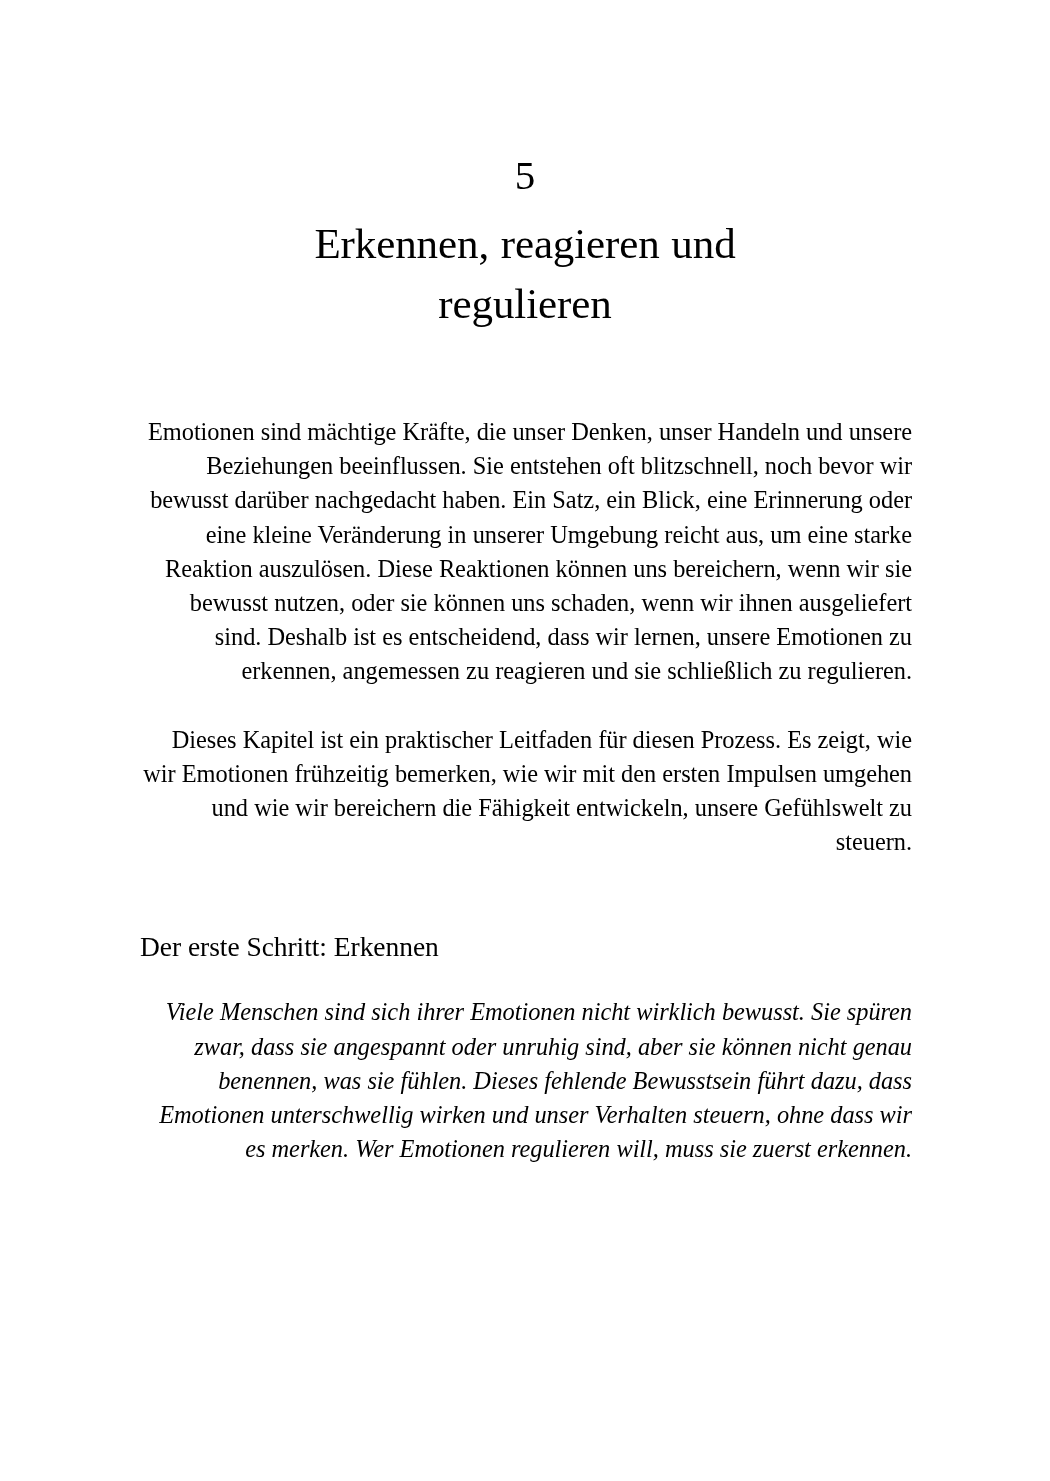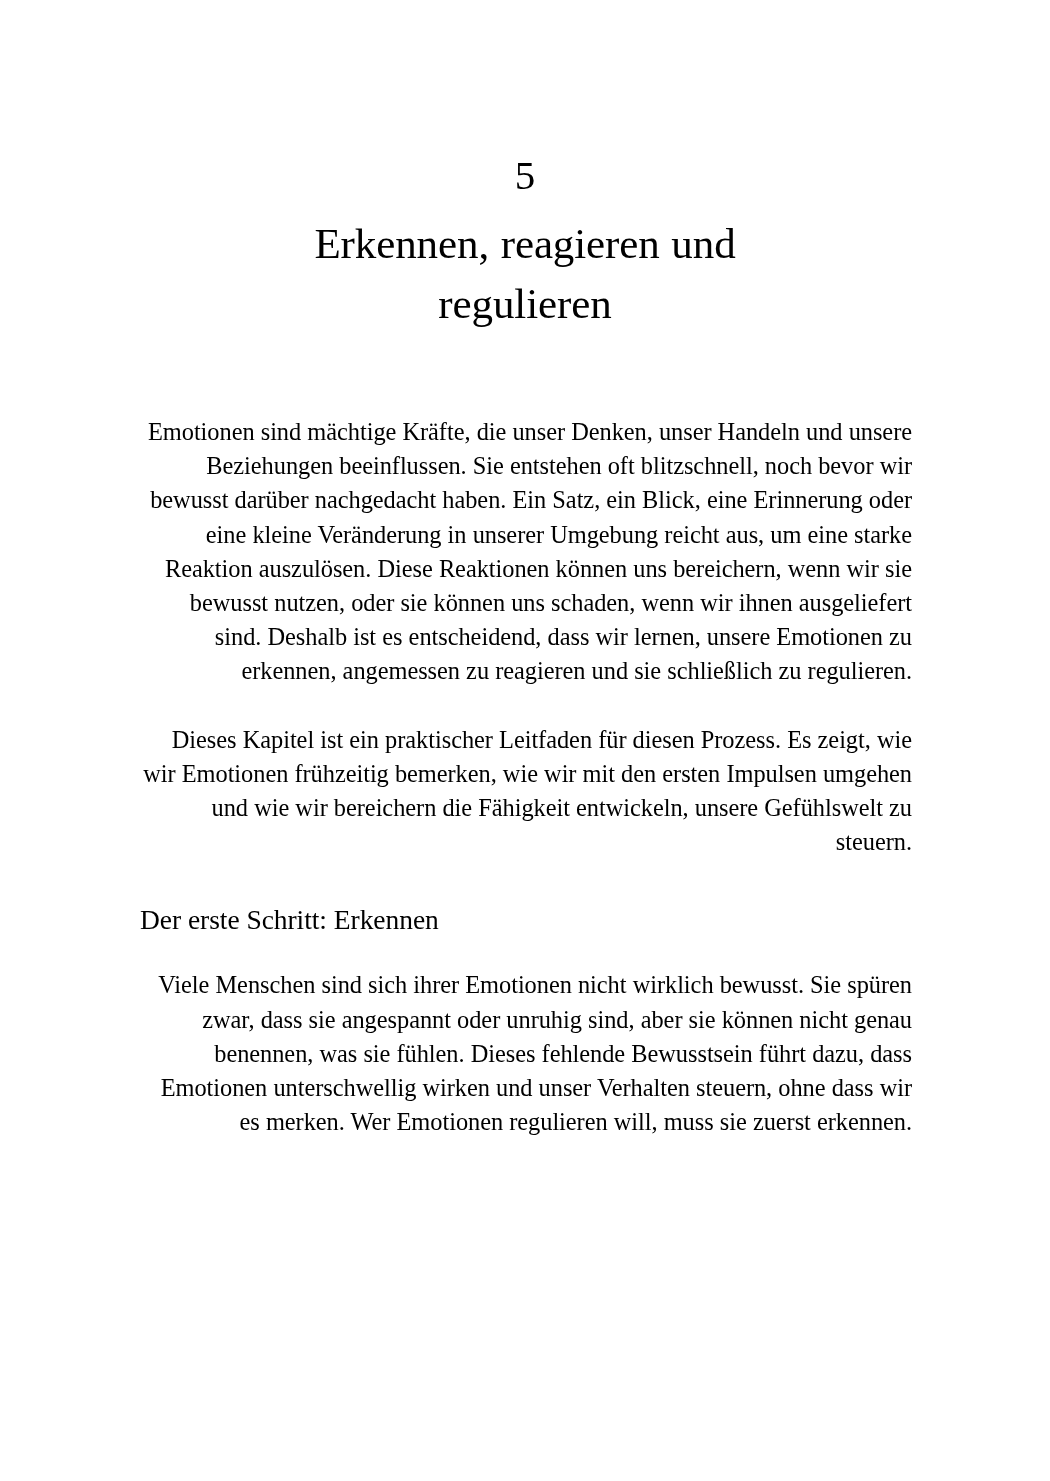--- a/index.html
+++ b/index.html
@@ -52,28 +52,28 @@
   }
   .para {
     font-size: 24.4px;
     line-height: 34.2px;
     text-align: right;
     margin: 0 0 34px 0;
     letter-spacing: -0.05px;
     word-spacing: 0.1px;
     hyphens: none;
   }
-  .para:last-child { margin-bottom: 0; }
+  .para:last-child { margin-bottom: 0; font-style: italic; }
 
   .section-heading {
     font-size: 27.5px;
     line-height: 36px;
     font-weight: 400;
     letter-spacing: -0.05px;
-    margin: 43px 0 30px 0;
+    margin: 70px 0 30px 0;
   }
 </style>
 </head>
 <body>
 
 <div class="page">
 
   <div class="chapter-header">
     <div class="chapter-number">5</div>
     <h1 class="chapter-title">Erkennen, reagieren und regulieren</h1>

